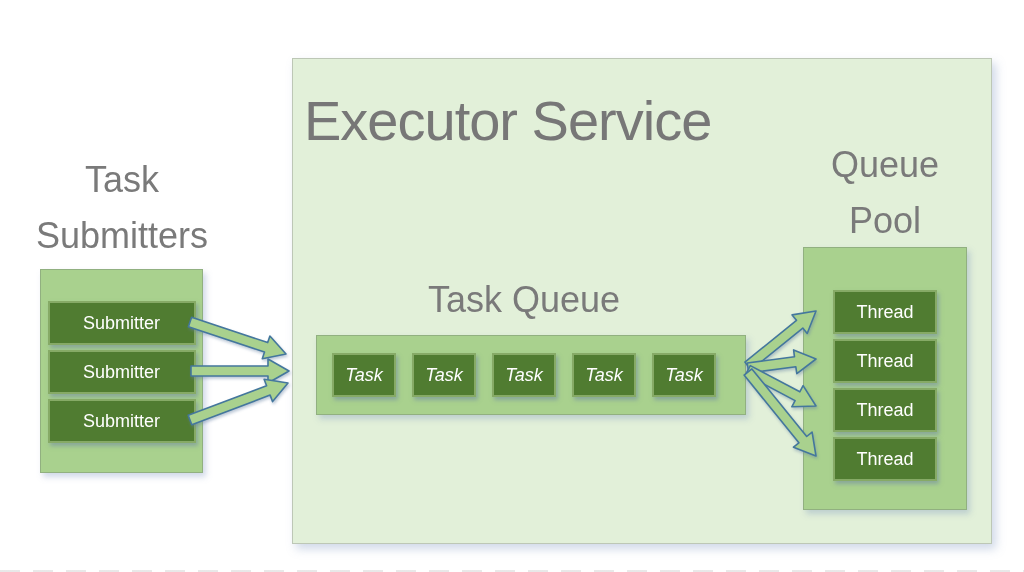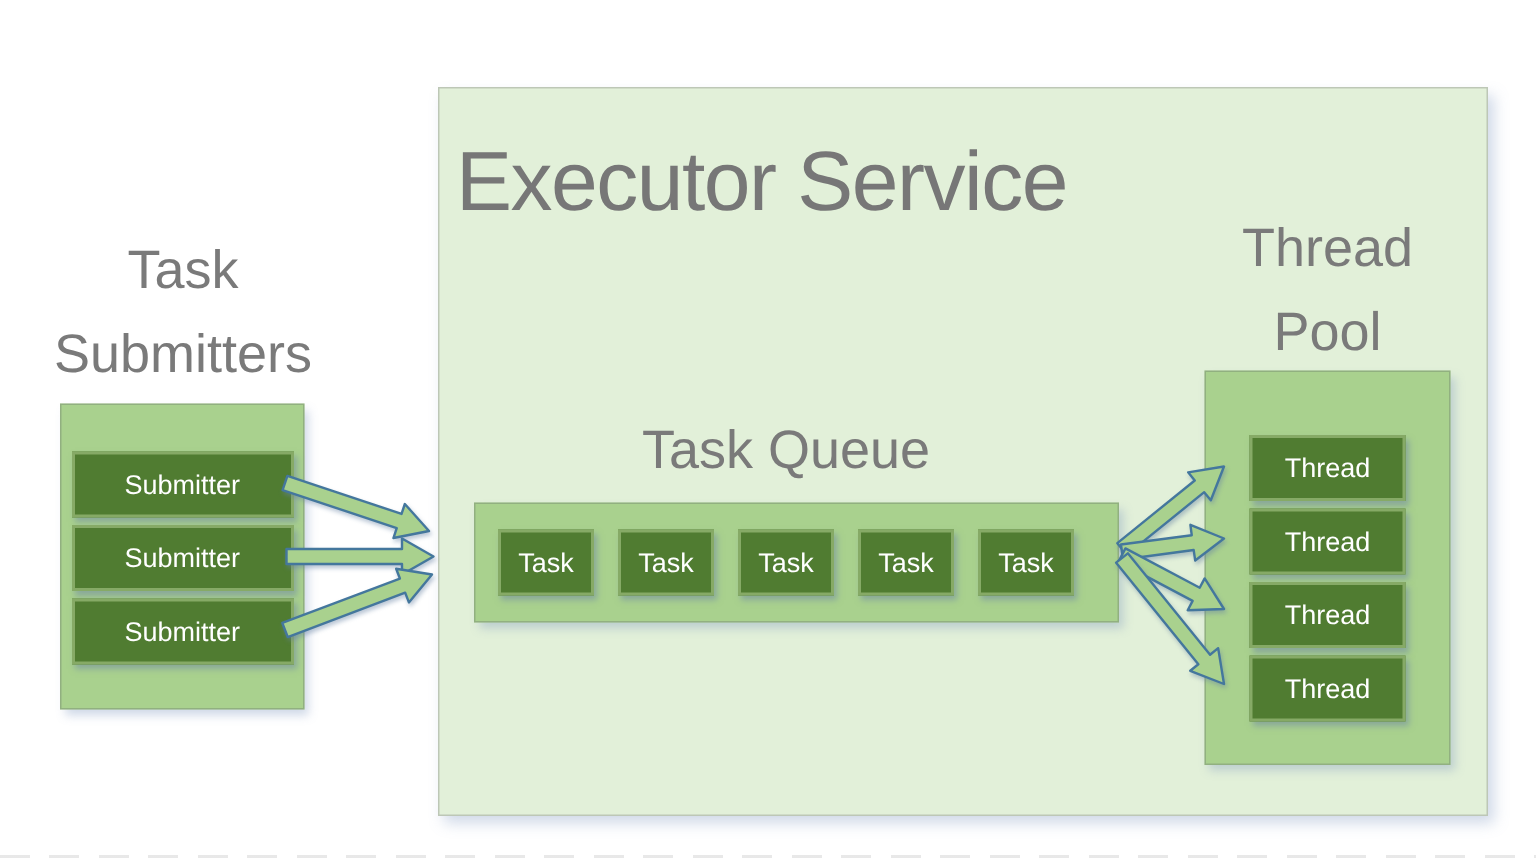--- a/index.html
+++ b/index.html
@@ -55,20 +55,21 @@
     left:40px;top:269px;width:163px;height:204px;
     flex-direction:column;
     padding-top:31px;
     gap:5px;
   }
   .queue-panel{
     left:316px;top:335px;width:430px;height:80px;
     flex-direction:row;
     padding-left:15px;
     gap:16px;
+    font-style:italic;
   }
   .pool-panel{
     left:803px;top:247px;width:164px;height:263px;
     flex-direction:column;
     padding-top:42px;
     gap:5px;
   }
   .dark-box{
     background:var(--box-green);
     border:2px solid var(--box-border);
@@ -115,21 +116,21 @@
 
 <div class="abs title queue-title">Task Queue</div>
 <div class="abs green-container queue-panel">
   <div class="dark-box task-box">Task</div>
   <div class="dark-box task-box">Task</div>
   <div class="dark-box task-box">Task</div>
   <div class="dark-box task-box">Task</div>
   <div class="dark-box task-box">Task</div>
 </div>
 
-<div class="abs title pool-title">Thread Pool</div>
+<div class="abs title pool-title">Queue Pool</div>
 <div class="abs green-container pool-panel">
   <div class="dark-box thread-box">Thread</div>
   <div class="dark-box thread-box">Thread</div>
   <div class="dark-box thread-box">Thread</div>
   <div class="dark-box thread-box">Thread</div>
 </div>
 
 <svg id="arrow-layer" class="abs" viewBox="0 0 1024 572" xmlns="http://www.w3.org/2000/svg">
     <polygon points="188.4,326.7 264.5,352.1 262.3,358.7 286.0,354.0 269.9,336.0 267.7,342.6 191.6,317.3" filter="drop-shadow(1.5px 2px 1.5px rgba(105,130,165,.45))"></polygon>
     <polygon points="191.0,376.0 268.0,376.0 268.0,383.0 289.0,371.0 268.0,359.0 268.0,366.0 191.0,366.0" filter="drop-shadow(1.5px 2px 1.5px rgba(105,130,165,.45))"></polygon>

